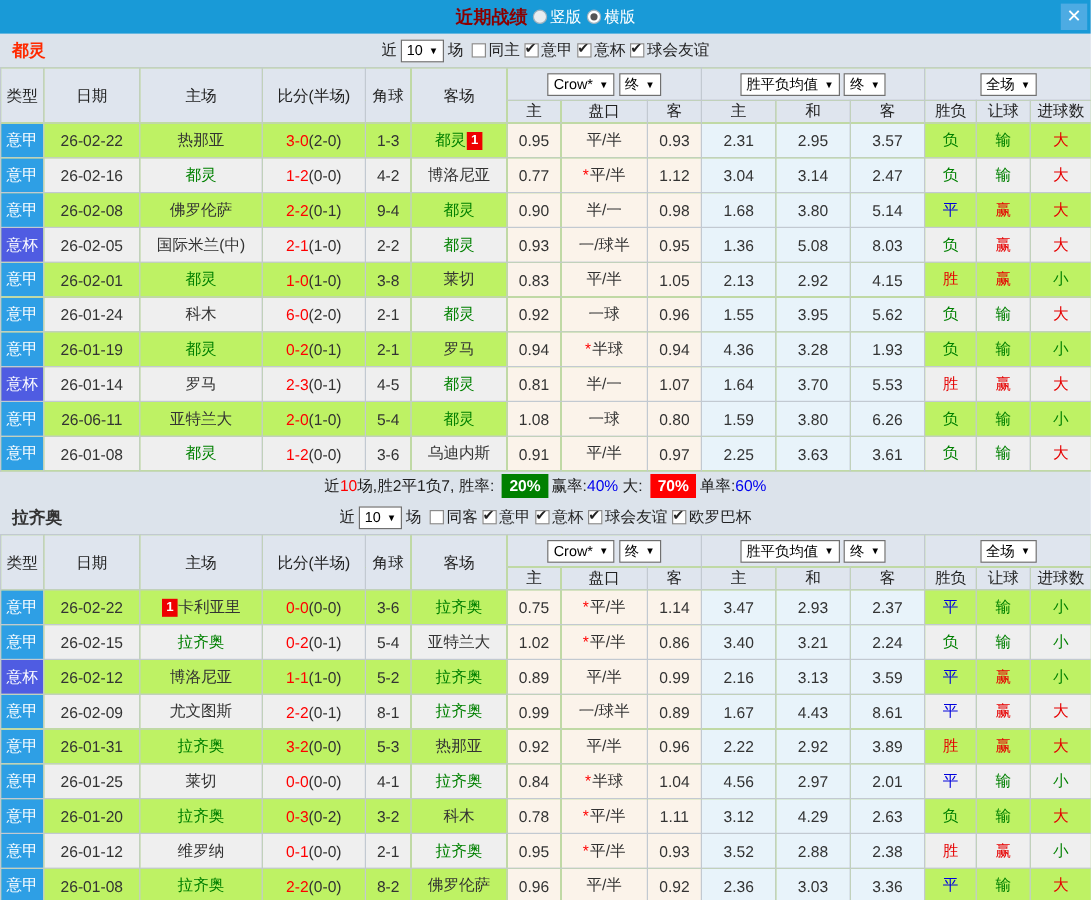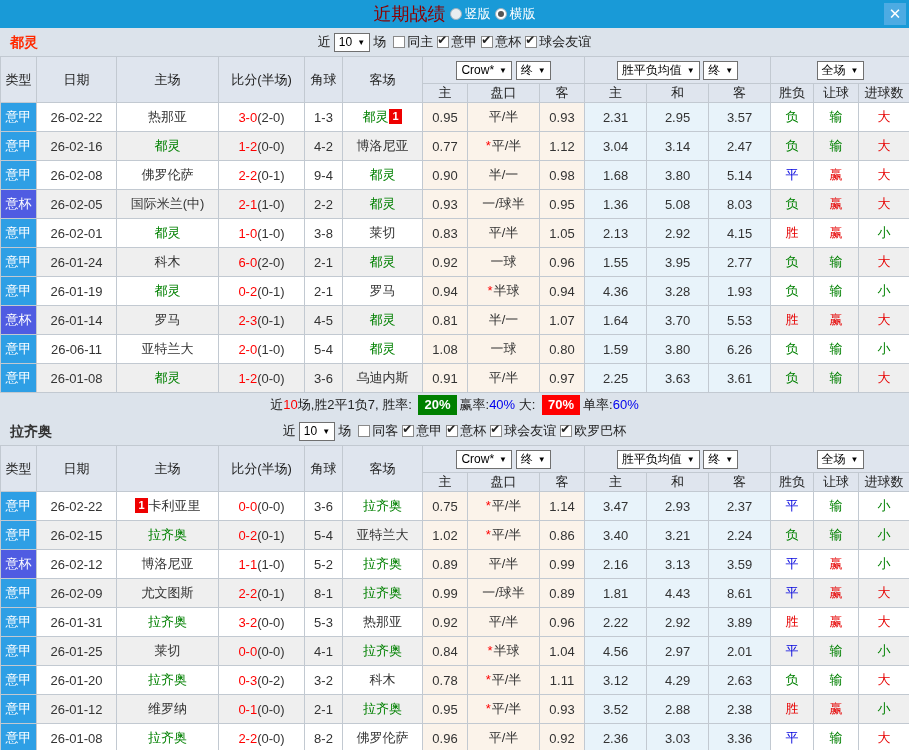--- a/index.html
+++ b/index.html
@@ -2,42 +2,42 @@
 <html><head>
 <meta charset="utf-8">
 <style>
   html,body{margin:0;padding:0;}
   body{font-family:"Liberation Sans","DejaVu Sans",sans-serif;}
   .wrap{width:909px;height:750px;overflow:hidden;background:#dce3eb;position:relative;}
 
   
   .titlebar{height:28px;background:#199ad7;position:relative;display:flex;align-items:center;justify-content:center;}
   .titlewrap{display:flex;align-items:center;gap:4px;}
-  .title{font-size:18px;font-weight:normal;color:#8b0000;}
+  .title{font-size:15px;font-weight:bold;color:#8b0000;}
   .radio-item{display:inline-flex;align-items:center;gap:3px;color:#fff;font-size:13px;cursor:default;}
   .rdot{width:12px;height:12px;border-radius:50%;background:#e9edf0;border:1px solid #9db2bf;box-sizing:border-box;display:inline-block;}
   .rdot.on{background:#fff;position:relative;}
   .rdot.on::after{content:"";position:absolute;left:2px;top:2px;width:6px;height:6px;border-radius:50%;background:#555;}
   .close{position:absolute;right:3px;top:3px;width:22px;height:22px;background:#4dabe3;color:#fff;
          font-size:15px;font-weight:bold;text-align:center;line-height:22px;}
 
   
   .filter-row{height:28px;position:relative;display:flex;align-items:center;justify-content:center;font-size:13px;color:#222;}
   .team-name{position:absolute;left:10px;top:0;height:28px;line-height:28px;font-size:14px;font-weight:bold;}
   .filters{display:flex;align-items:center;gap:3px;}
   .sel{display:inline-flex;align-items:center;gap:5px;border:1px solid #707070;background:#fff;
        padding:1px 4px;font-size:12px;color:#000;line-height:15px;}
   .sel .arr{font-size:8px;color:#000;}
   .cb{width:12px;height:12px;border:1px solid #8a8a8a;background:#fff;display:inline-block;position:relative;
       vertical-align:-2px;margin-right:2px;box-sizing:border-box;}
   .cb.on::after{content:"\2714";position:absolute;left:-1px;top:-4px;font-size:12px;color:#222;}
   .opt{margin-left:4px;display:inline-flex;align-items:center;}
 
   
-  table{border-collapse:collapse;table-layout:fixed;width:909px;background:#ffffff;}
+  table{border-collapse:collapse;table-layout:fixed;width:909px;background:#bef264;}
   th,td{border:1px solid #c2c9d1;text-align:center;padding:0;overflow:hidden;white-space:nowrap;}
   thead th{background:#dfe5ee;font-weight:normal;font-size:13px;color:#222;}
   thead tr.selrow th{height:26px;}
   thead tr.subrow th{height:16px;font-size:13px;}
   tbody td{height:28px;font-size:13px;color:#333;}
   td.lg{color:#fff;font-size:13px;}
   td.od{background:#fbf3ea;}
   td.av{background:#e8f3fa;}
   tbody tr:nth-child(even) td.n{background:#efefef;}
   .ft{color:#ff0000;}
@@ -255,21 +255,21 @@
             <td class="n">26-01-24</td>
             <td class="n"><span>科木</span></td>
             <td class="n"><span class="ft" style="color: rgb(255, 0, 0);">6-0</span><span class="ht">(2-0)</span></td>
             <td class="n">2-1</td>
             <td class="n"><span style="color: rgb(0, 128, 0);">都灵</span></td>
             <td class="od">0.92</td>
             <td class="od">一球</td>
             <td class="od">0.96</td>
             <td class="av">1.55</td>
             <td class="av">3.95</td>
-            <td class="av">2.77</td>
+            <td class="av">5.62</td>
             <td class="n" style="color: rgb(0, 128, 0);">负</td>
             <td class="n" style="color: rgb(0, 128, 0);">输</td>
             <td class="n" style="color: rgb(230, 0, 0);">大</td>
           </tr>
           <tr>
             <td class="lg" style="background: rgb(46, 159, 229);">意甲</td>
             <td class="n">26-01-19</td>
             <td class="n"><span style="color: rgb(0, 128, 0);">都灵</span></td>
             <td class="n"><span class="ft" style="color: rgb(255, 0, 0);">0-2</span><span class="ht">(0-1)</span></td>
             <td class="n">2-1</td>
@@ -493,21 +493,21 @@
           <tr>
             <td class="lg" style="background: rgb(46, 159, 229);">意甲</td>
             <td class="n">26-02-09</td>
             <td class="n"><span>尤文图斯</span></td>
             <td class="n"><span class="ft" style="color: rgb(255, 0, 0);">2-2</span><span class="ht">(0-1)</span></td>
             <td class="n">8-1</td>
             <td class="n"><span style="color: rgb(0, 128, 0);">拉齐奥</span></td>
             <td class="od">0.99</td>
             <td class="od">一/球半</td>
             <td class="od">0.89</td>
-            <td class="av">1.81</td>
+            <td class="av">1.67</td>
             <td class="av">4.43</td>
             <td class="av">8.61</td>
             <td class="n" style="color: rgb(0, 0, 221);">平</td>
             <td class="n" style="color: rgb(230, 0, 0);">赢</td>
             <td class="n" style="color: rgb(230, 0, 0);">大</td>
           </tr>
           <tr>
             <td class="lg" style="background: rgb(46, 159, 229);">意甲</td>
             <td class="n">26-01-31</td>
             <td class="n"><span style="color: rgb(0, 128, 0);">拉齐奥</span></td>

